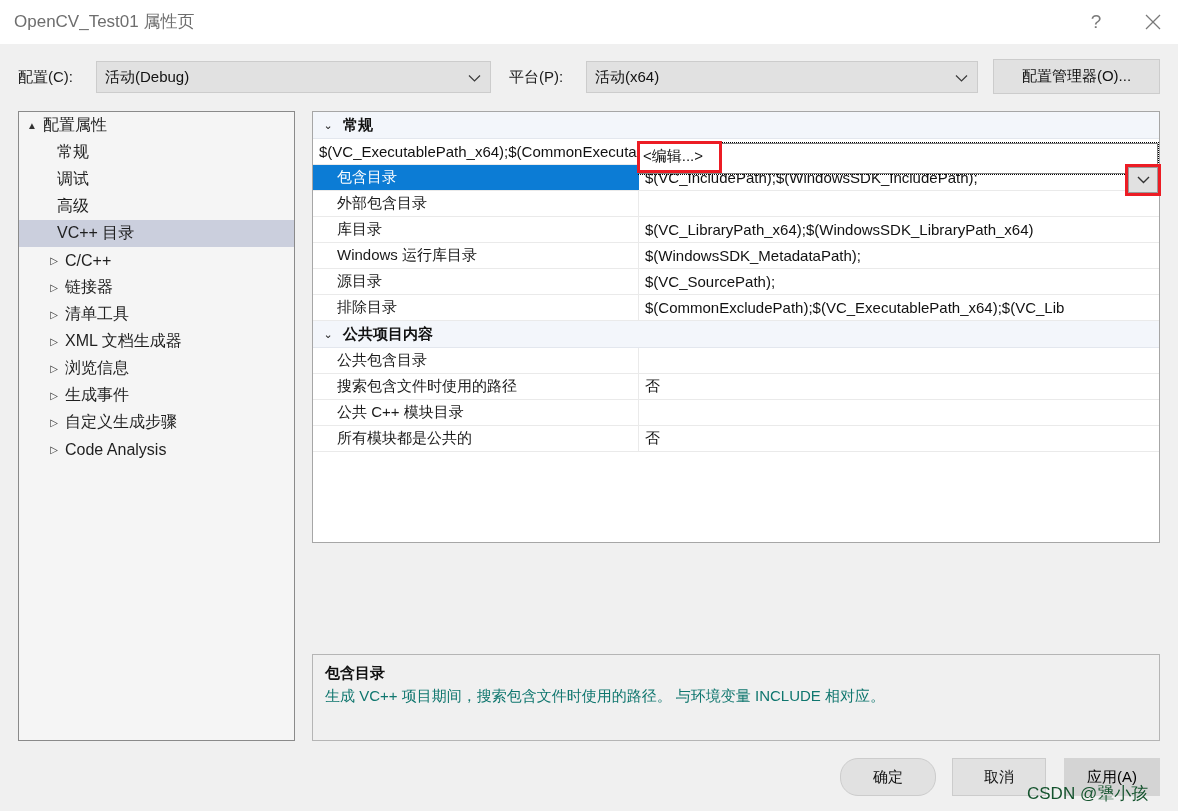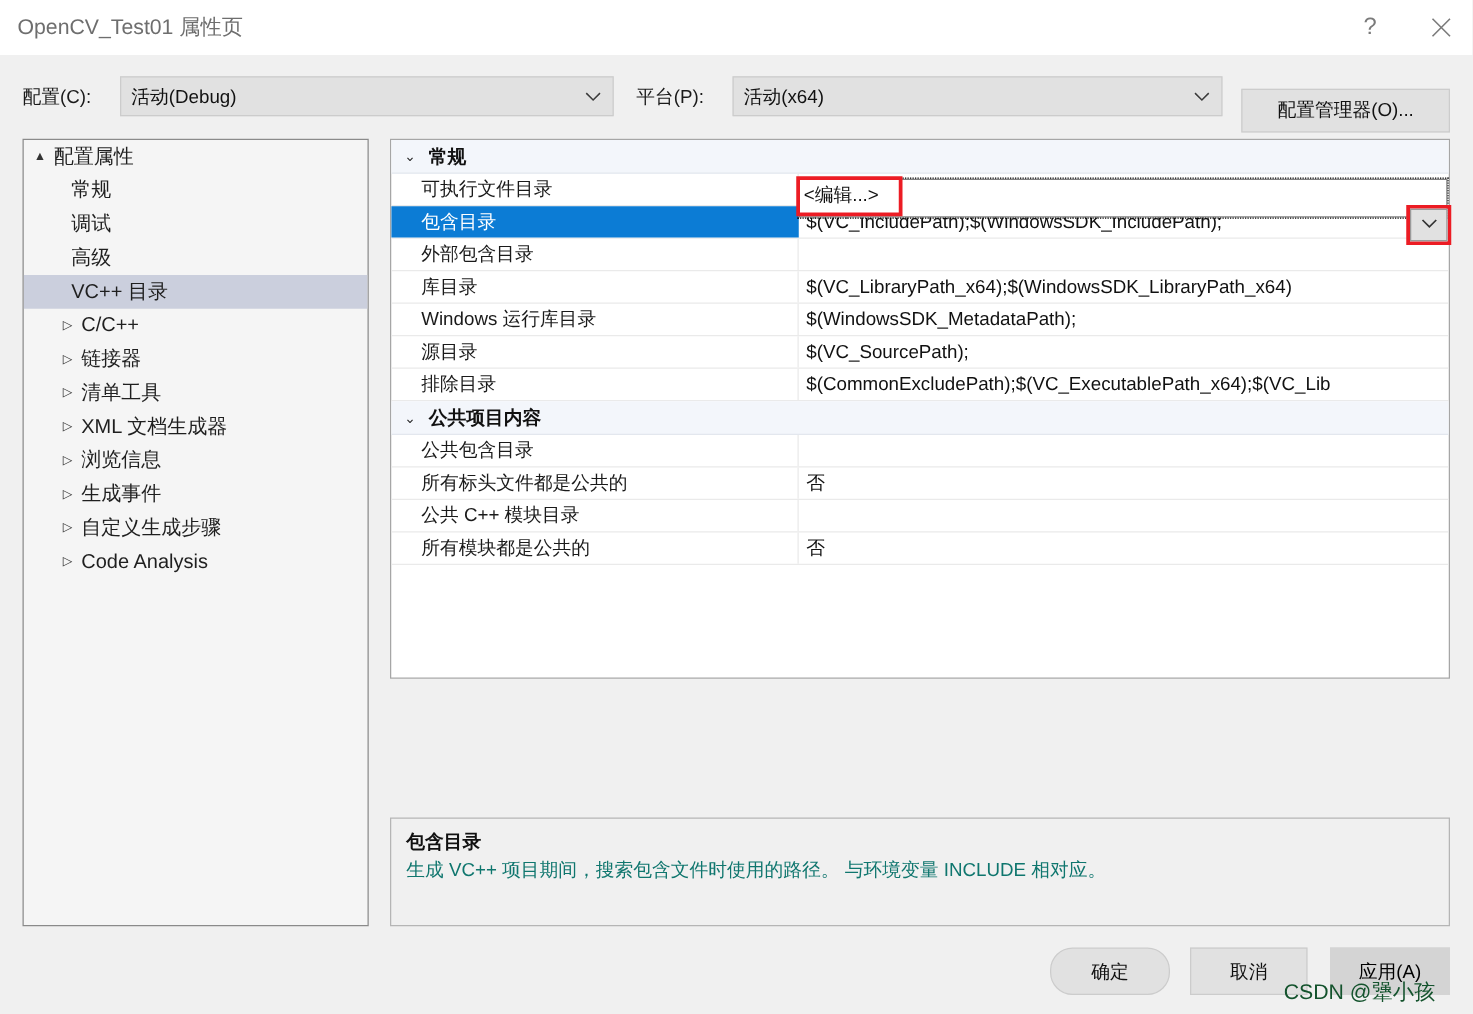--- a/index.html
+++ b/index.html
@@ -85,21 +85,21 @@
     background: #e1e1e1;
     border: 1px solid #cccccc;
     box-sizing: border-box;
     display: flex;
     align-items: center;
     justify-content: center;
     font-size: 15px;
     color: #111;
     white-space: nowrap;
   }
-  .btn-cfgmgr { left: 993px; top: 59px; width: 167px; height: 35px; margin-top: 12px; }
+  .btn-cfgmgr { left: 993px; top: 59px; width: 167px; height: 35px; }
 
   
   .treepanel {
     position: absolute;
     left: 18px; top: 111px;
     width: 277px; height: 630px;
     background: #f5f5f5;
     border: 1px solid #8a8a8a;
     box-sizing: border-box;
     overflow: hidden;
@@ -380,21 +380,20 @@
     </div>
 </div>
 
 <div class="gridpanel">
   <div class="grid-inner" id="grid-inner">
       <div class="cat-row">
         <span class="chev">⌄</span>
         <span>常规</span>
       </div>
       <div class="prop-row">
-        <div class="name">可执行文件目录</div>
         <div class="value">$(VC_ExecutablePath_x64);$(CommonExecutablePath)</div>
       </div>
       <div class="prop-row selected">
         <div class="name">包含目录</div>
         <div class="value">$(VC_IncludePath);$(WindowsSDK_IncludePath);</div>
       </div>
       <div class="prop-row">
         <div class="name">外部包含目录</div>
         <div class="value"></div>
       </div>
@@ -416,21 +415,21 @@
       </div>
       <div class="cat-row">
         <span class="chev">⌄</span>
         <span>公共项目内容</span>
       </div>
       <div class="prop-row">
         <div class="name">公共包含目录</div>
         <div class="value"></div>
       </div>
       <div class="prop-row">
-        <div class="name">所有标头文件都是公共的</div>
+        <div class="name">搜索包含文件时使用的路径</div>
         <div class="value">否</div>
       </div>
       <div class="prop-row">
         <div class="name">公共 C++ 模块目录</div>
         <div class="value"></div>
       </div>
       <div class="prop-row">
         <div class="name">所有模块都是公共的</div>
         <div class="value">否</div>
       </div>

